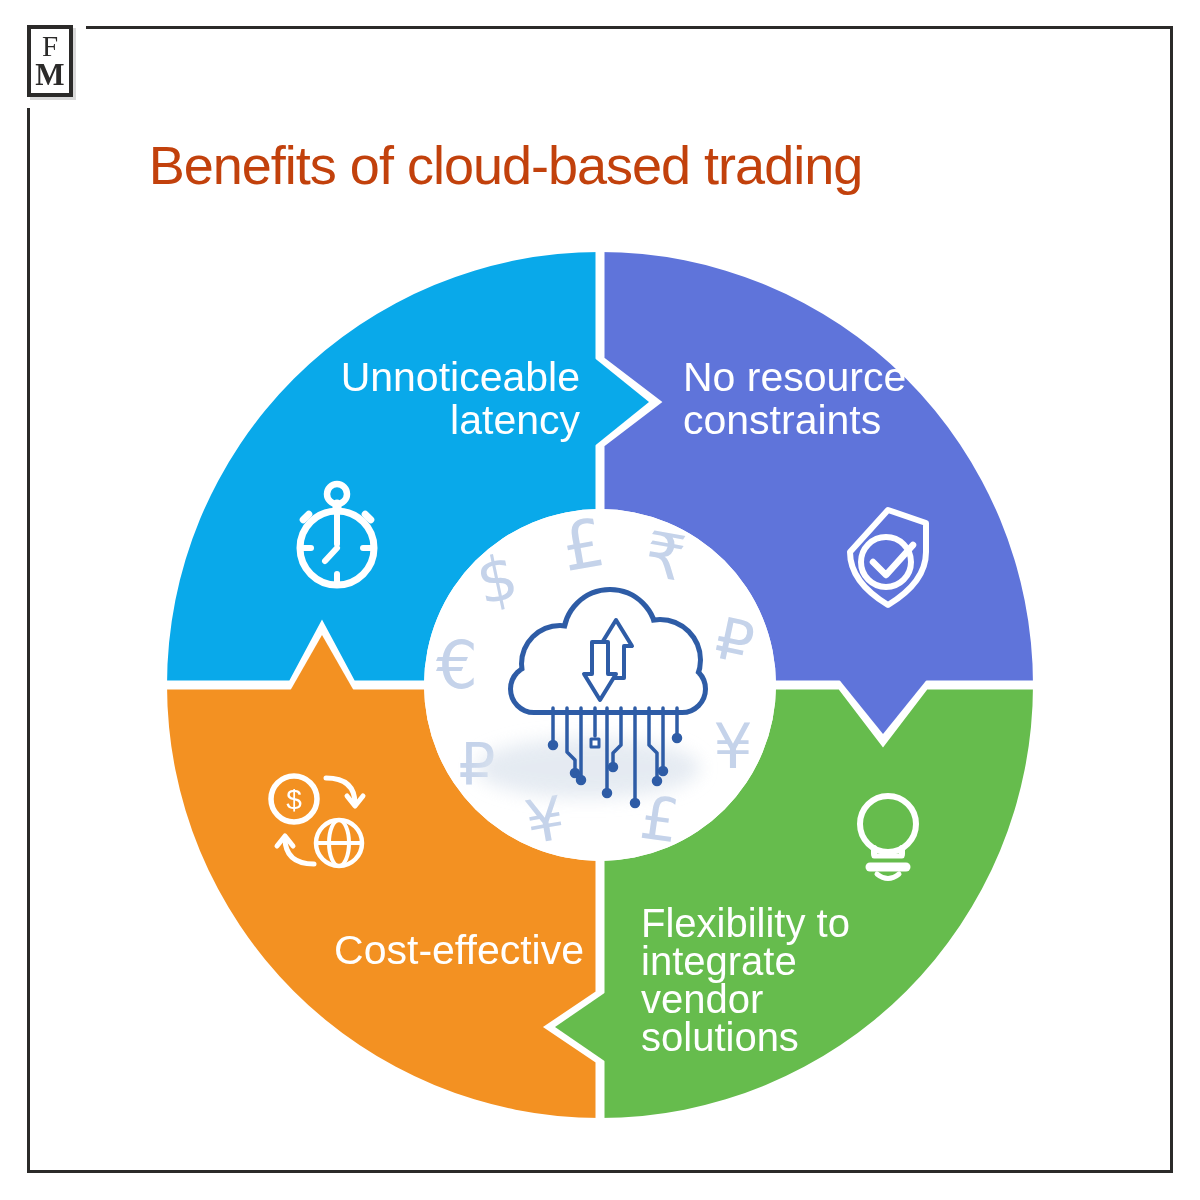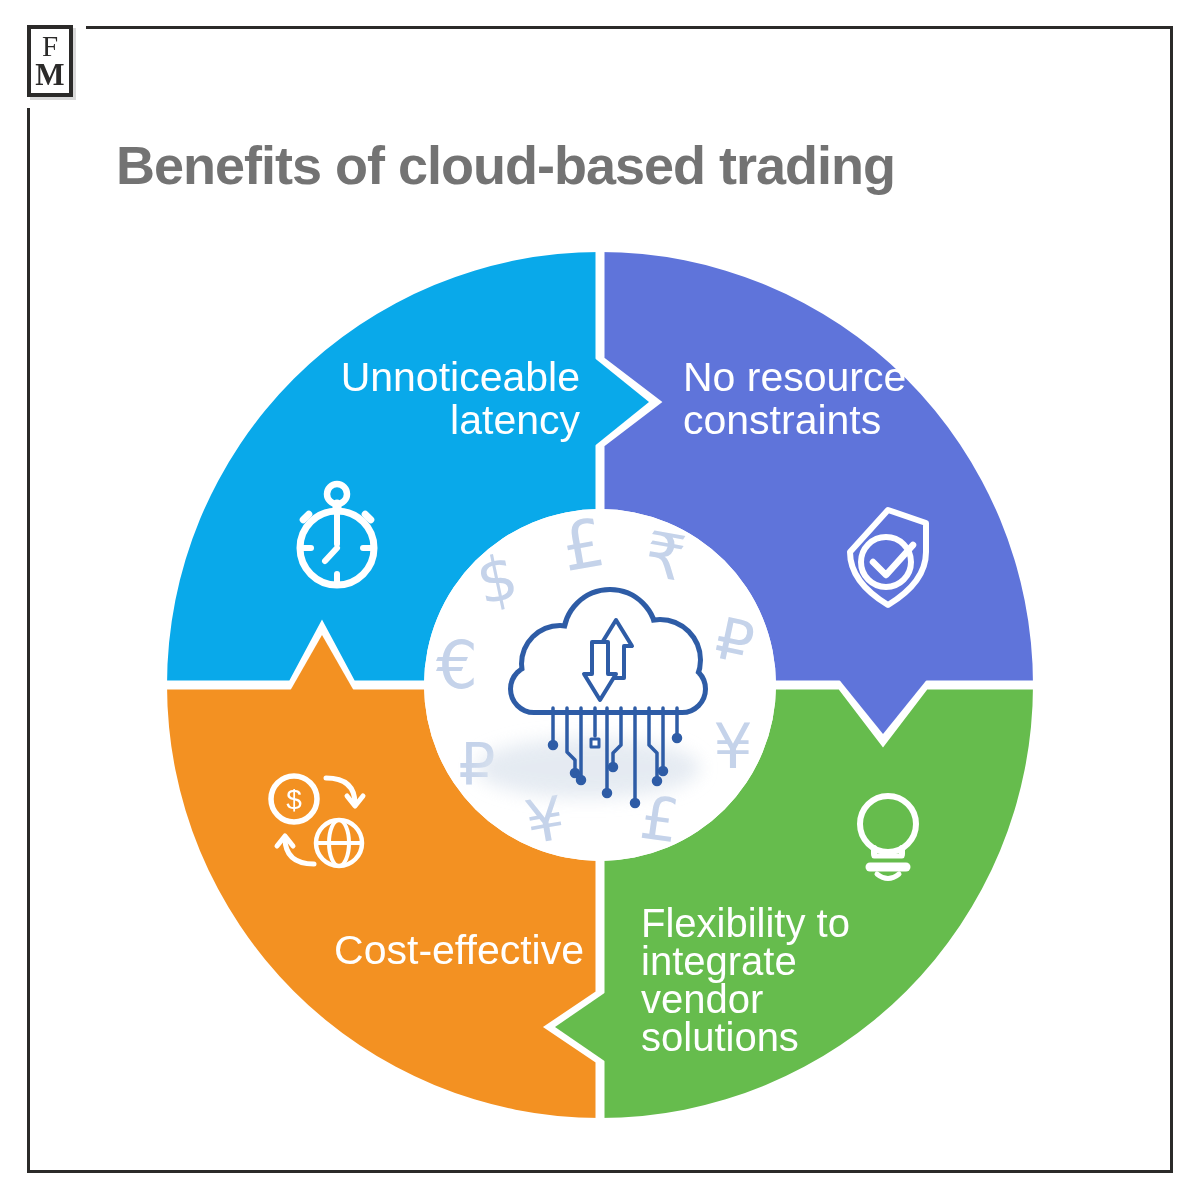--- a/index.html
+++ b/index.html
@@ -10,21 +10,21 @@
   .frame-gap{position:absolute;background:#ffffff;}
   .gap-top{left:24px;top:22px;width:62px;height:12px;}
   .gap-left{left:22px;top:22px;width:14px;height:86px;}
   .logo{position:absolute;left:27px;top:25px;width:46px;height:72px;background:#ffffff;
         border:4px solid #2b2a29;box-sizing:border-box;box-shadow:3px 3px 0 #d9d9d9;
         display:flex;flex-direction:column;align-items:center;justify-content:center;
         font-family:"Liberation Serif",serif;color:#2b2a29;}
   .logo .f{font-size:29px;line-height:27px;font-weight:400;}
   .logo .m{font-size:31px;line-height:29px;font-weight:700;}
   .title{position:absolute;left:0;top:134px;width:1011px;text-align:center;
-         font-size:54px;line-height:62px;font-weight:700;letter-spacing:-1px;color:#737373;}
+         font-size:54px;line-height:62px;font-weight:400;letter-spacing:-1px;color:#c2410c;}
   svg{position:absolute;left:0;top:0;}
   .qlabel{fill:#ffffff;font-family:"Liberation Sans",sans-serif;font-size:41px;font-weight:400;}
   .qlabel-sm{fill:#ffffff;font-family:"Liberation Sans",sans-serif;font-size:40px;font-weight:400;}
   .cur{fill:#C5D3EA;font-family:"DejaVu Sans","Liberation Sans",sans-serif;font-weight:400;}
   .icon{stroke:#ffffff;fill:none;stroke-linecap:round;stroke-linejoin:round;}
   .blue-line{stroke:#2E5CA6;fill:none;stroke-linecap:round;stroke-linejoin:round;}
 </style>
 </head>
 <body>
 

